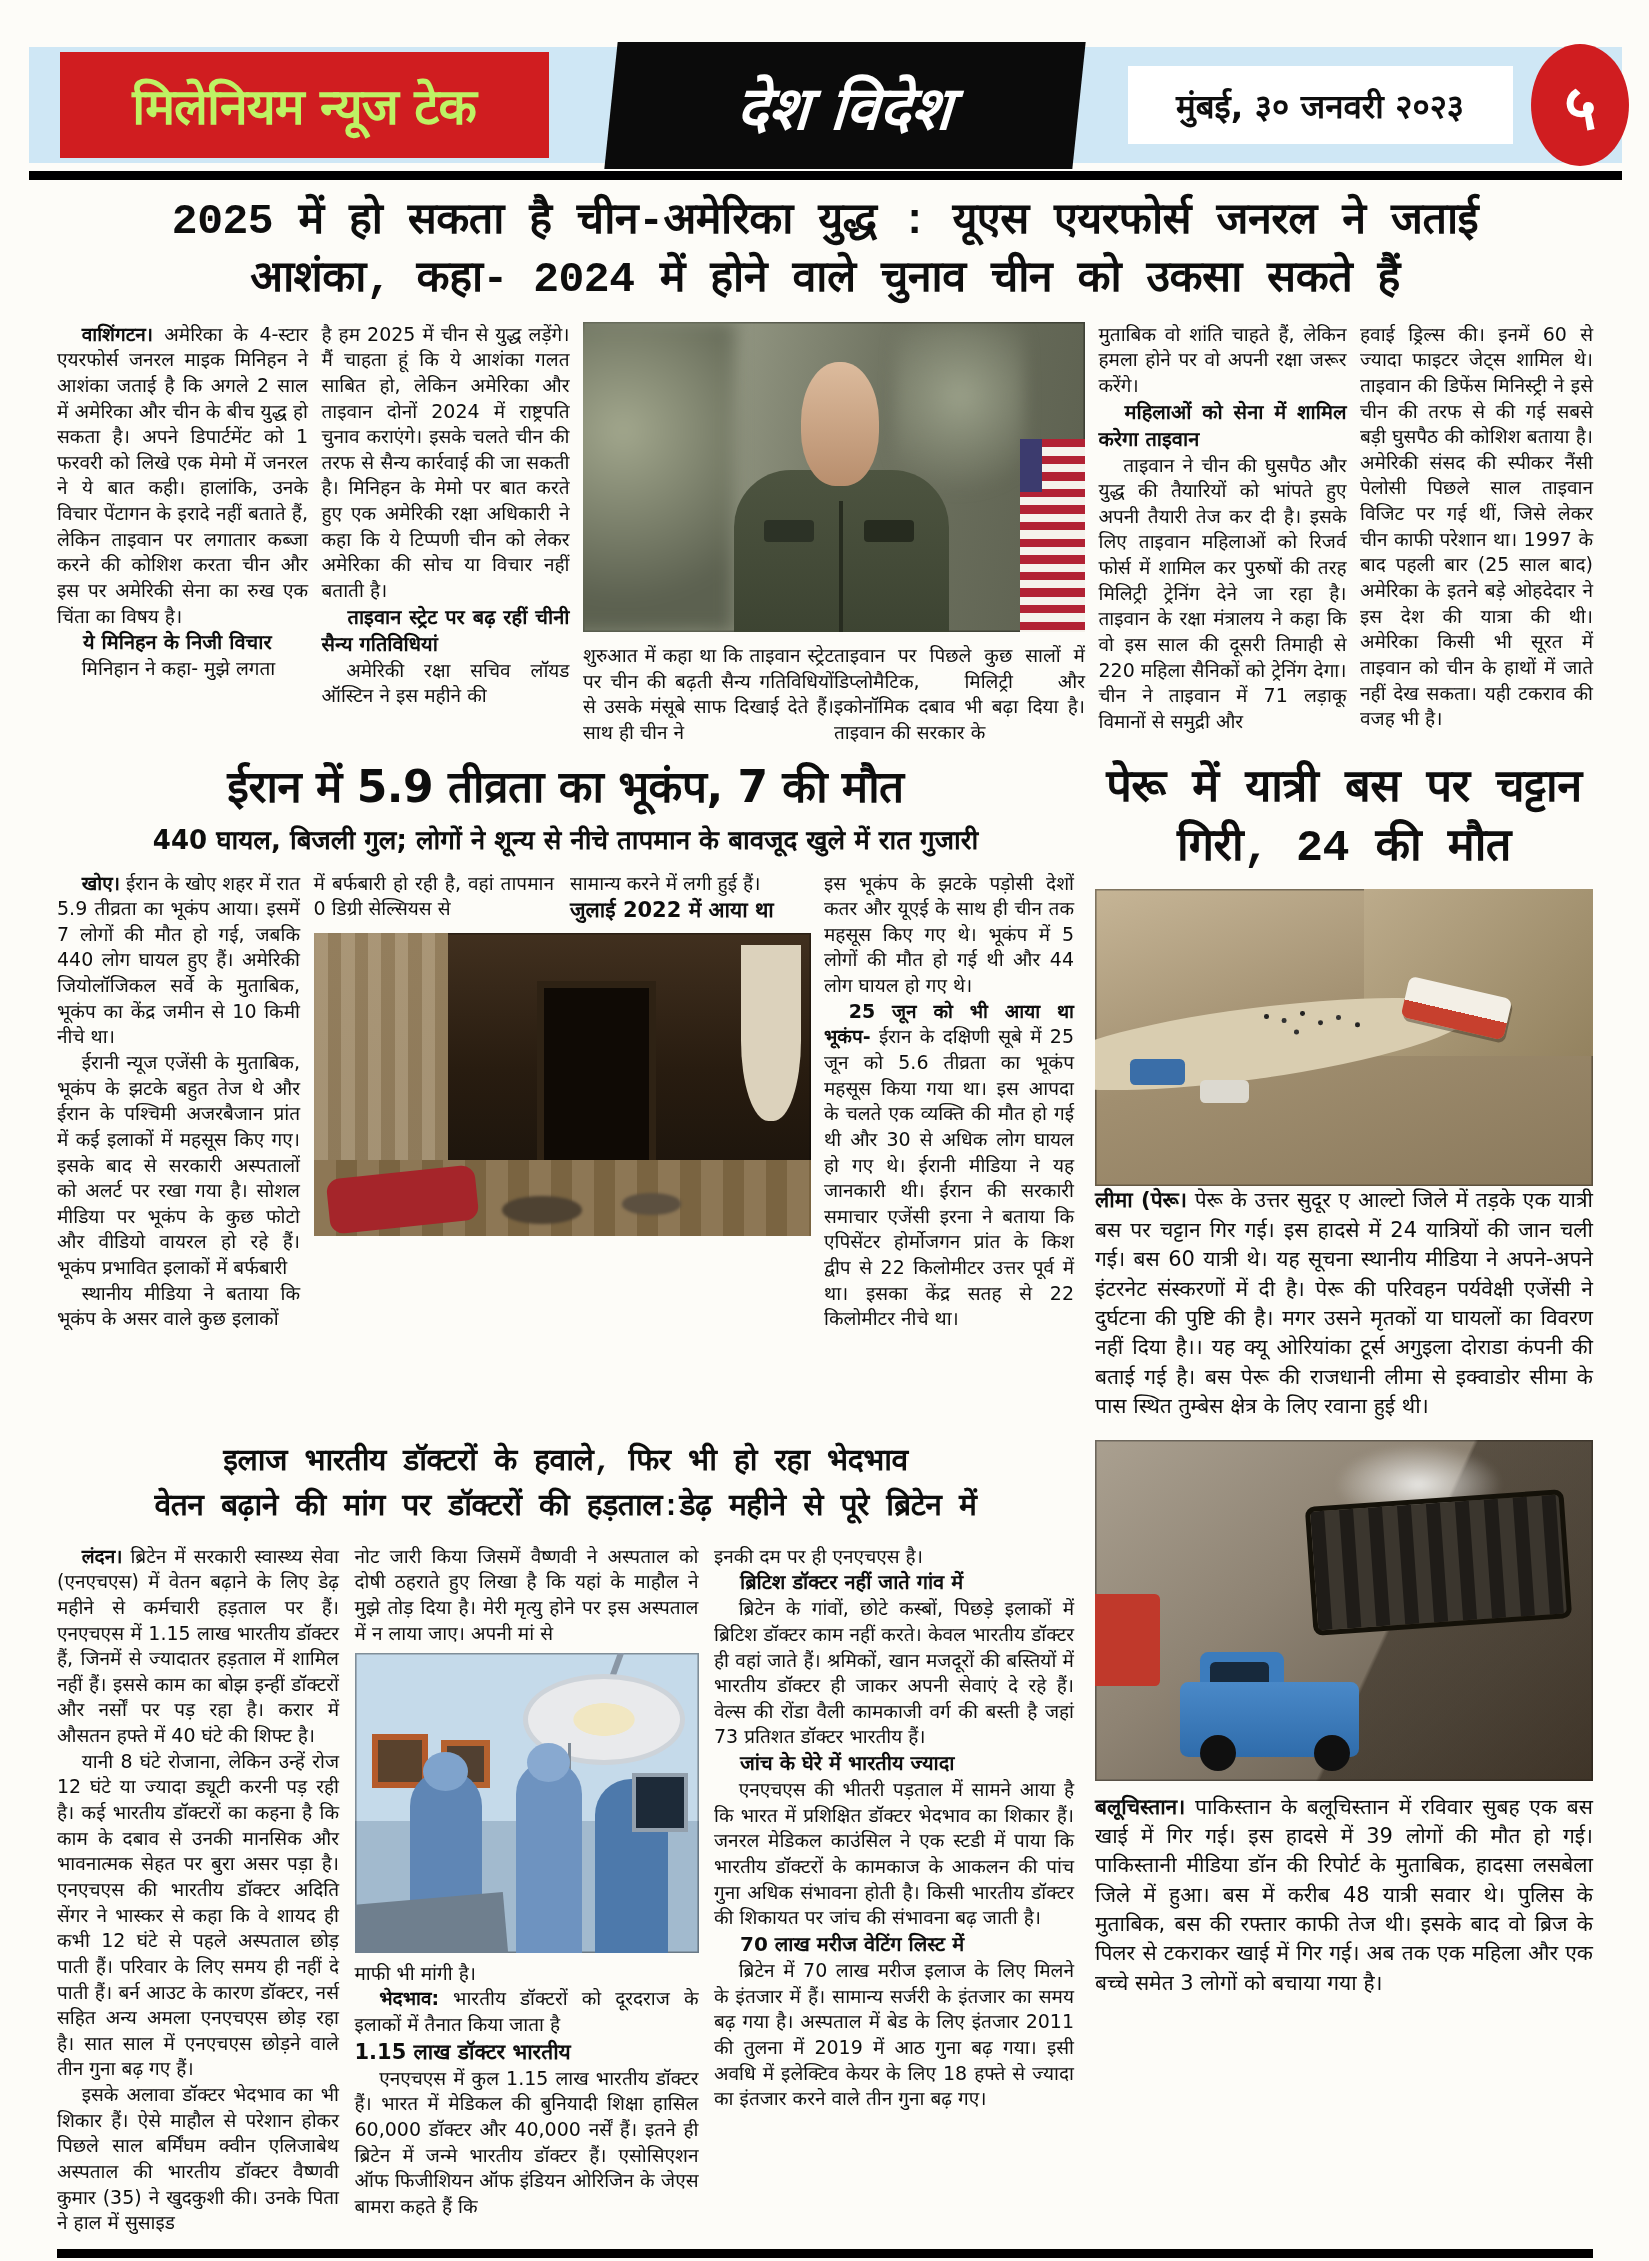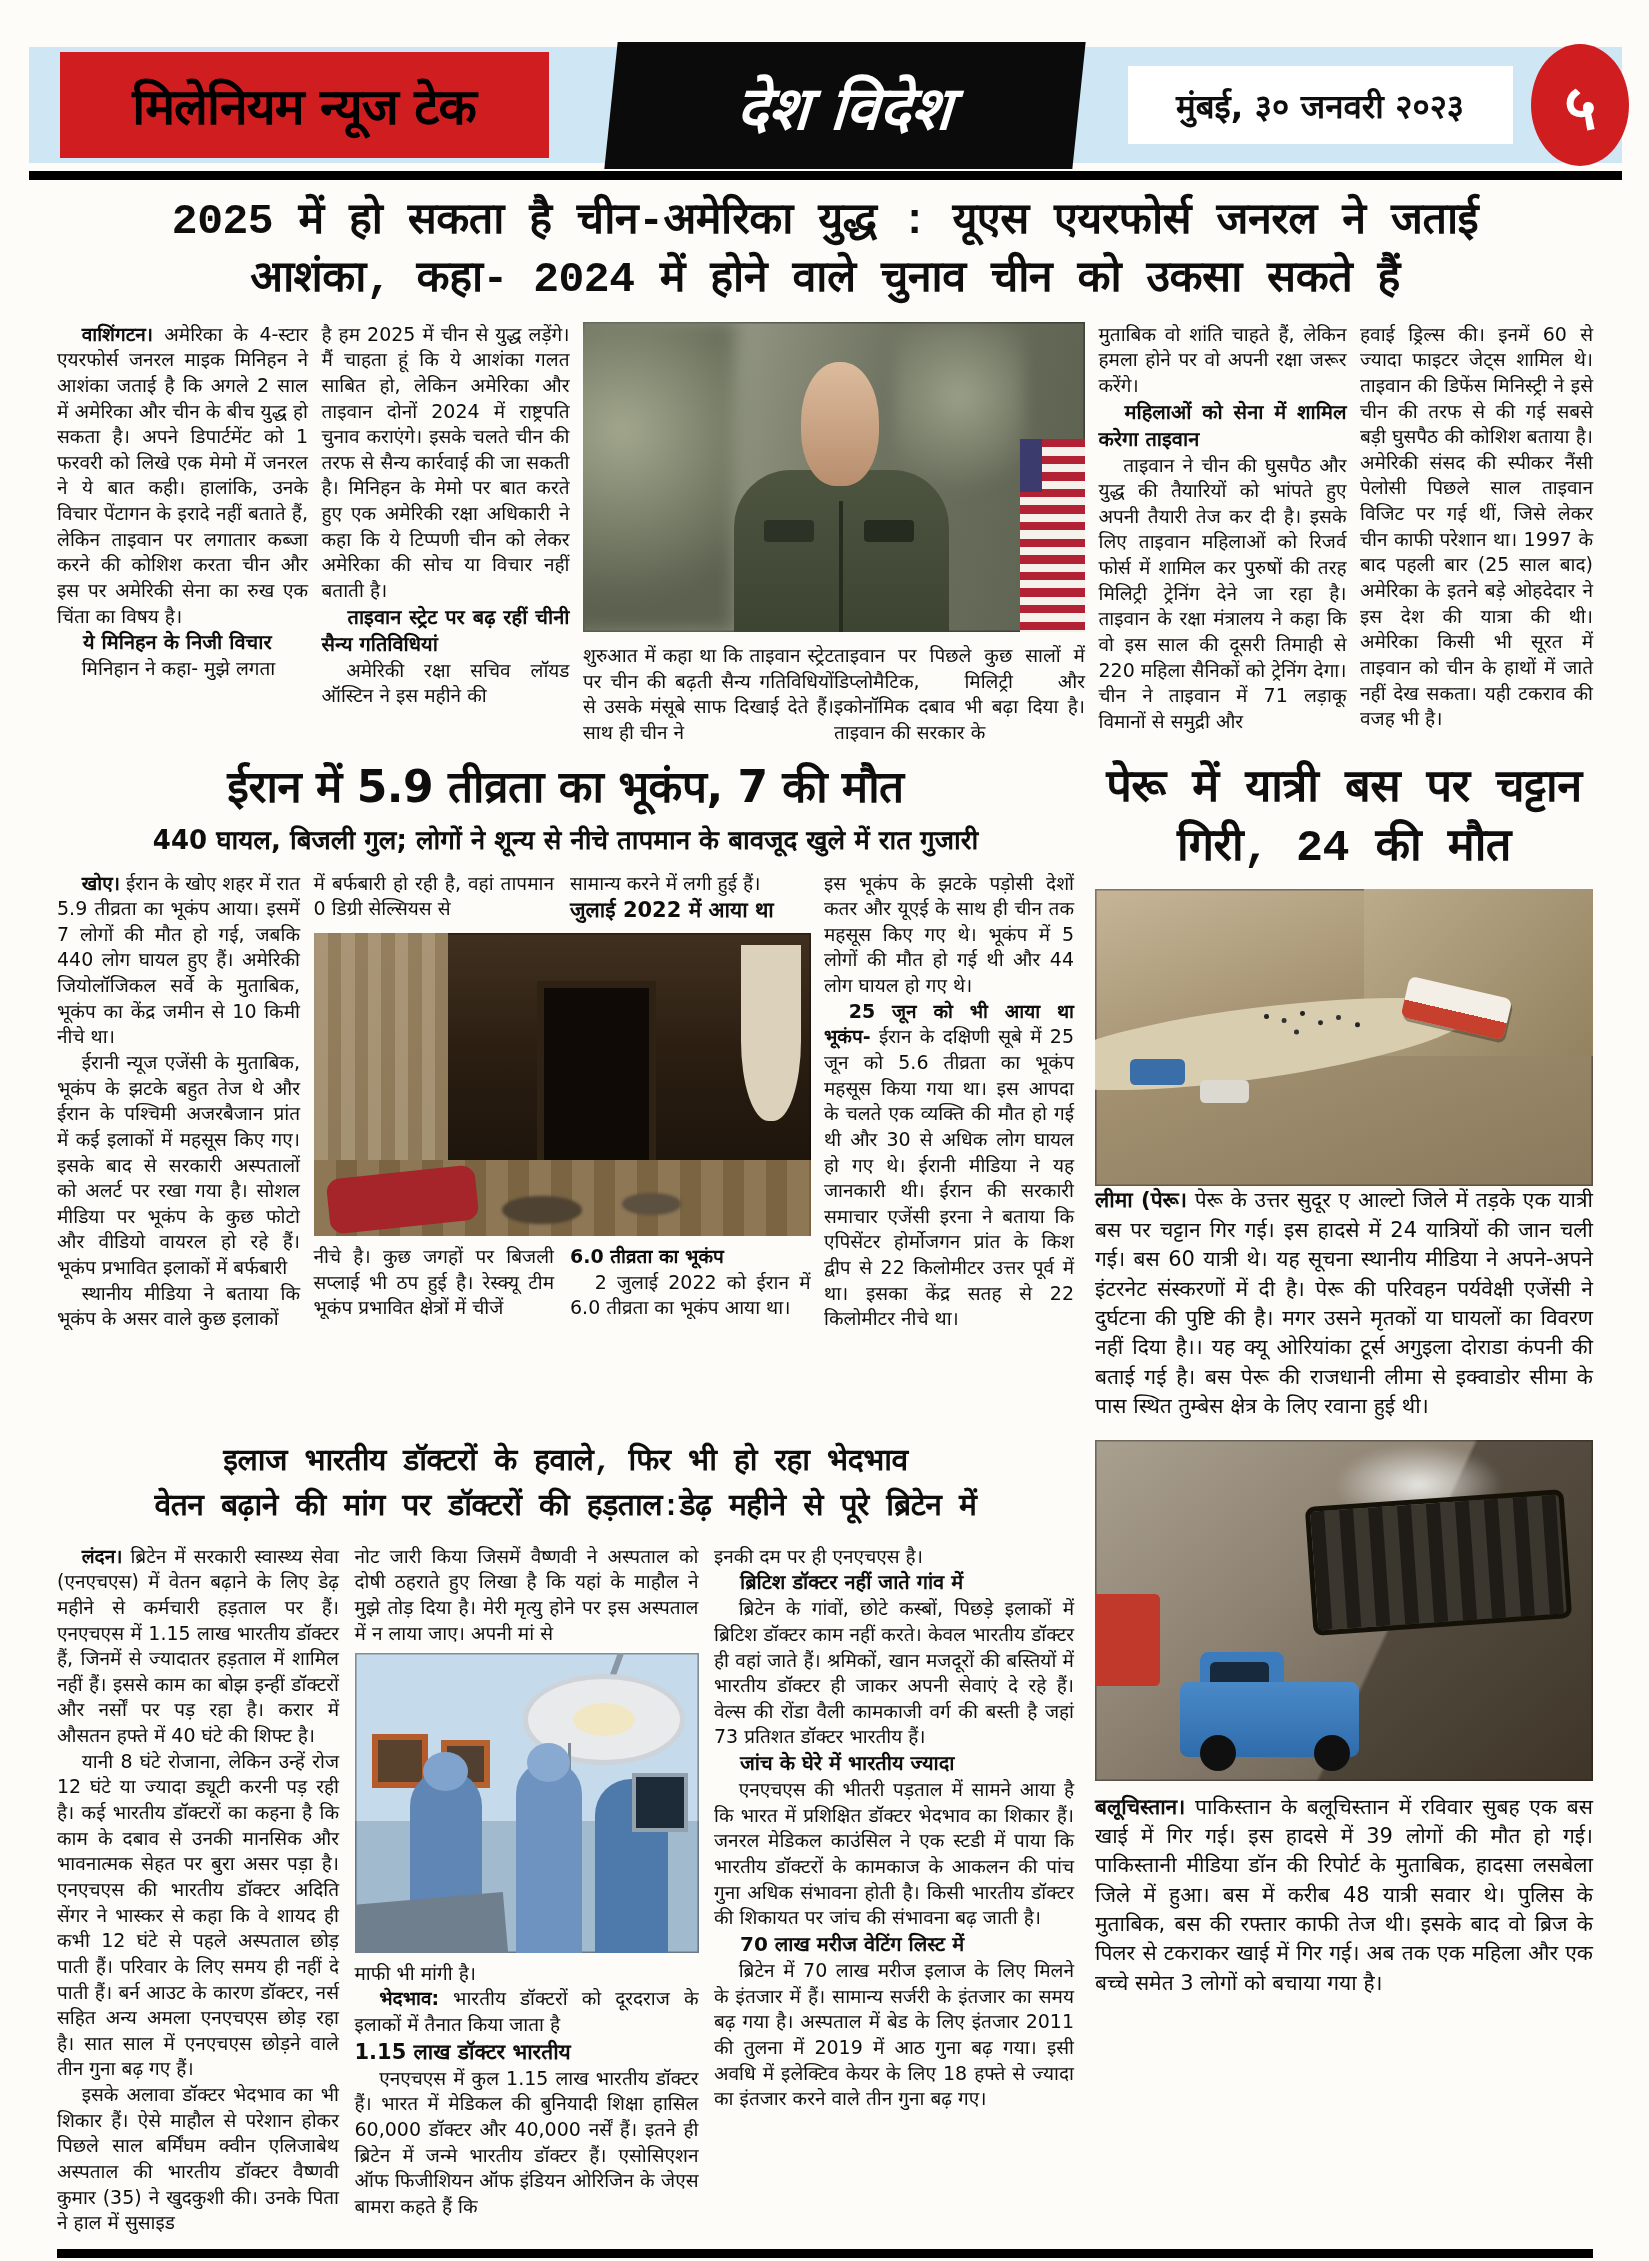--- a/index.html
+++ b/index.html
@@ -4,21 +4,21 @@
 <style>
   html,body{margin:0;padding:0;background:#9a9a9a;}
   .page{position:relative;width:1650px;height:2261px;background:#fdfcf8;color:#0e0e0e;
         font-family:"DejaVu Sans","Liberation Sans",sans-serif;overflow:hidden;}
   .content{padding:0 57px;}
 
   
   .banner{position:relative;margin:47px 28.5px 0;height:116px;background:#cfe7f5;}
   .plate-red{position:absolute;left:31px;top:5.2px;height:106px;width:489px;background:#d01d20;
              display:flex;align-items:center;justify-content:center;}
-  .plate-red span{color:#000000;font-weight:bold;font-size:50px;letter-spacing:-1px;}
+  .plate-red span{color:#bef264;font-weight:bold;font-size:50px;letter-spacing:-1px;}
   .plate-black{position:absolute;left:582px;top:-5.2px;height:127px;width:468px;background:#0b0b0b;
                transform:skewX(-6deg);display:flex;align-items:center;justify-content:center;}
   .plate-black span{color:#fff;font-weight:bold;font-style:italic;font-size:60px;transform:skewX(3deg);}
   .date-box{position:absolute;left:1099px;top:19px;height:78px;width:385px;background:#ffffff;
             display:flex;align-items:center;justify-content:center;}
   .date-box span{font-weight:bold;font-size:33px;}
   .page-badge{position:absolute;right:-7.8px;top:-2.6px;width:98px;height:122px;background:#d01d20;
               border-radius:50%;display:flex;align-items:center;justify-content:center;}
   .page-badge span{color:#fff;font-weight:bold;font-size:62px;}
   .rule{margin:8.3px 28.5px 0;height:8.3px;background:#000;}
@@ -216,29 +216,20 @@
               </div>
             </div>
             <div class="photo photo-iran">
               <div class="pi-wall"></div>
               <div class="pi-door"></div>
               <div class="pi-curtain"></div>
               <div class="pi-floor"></div>
               <div class="pi-blanket"></div>
               <div class="pi-debris1"></div>
               <div class="pi-debris2"></div>
-            </div>
-            <div class="mid-bottom">
-              <div class="ncol">
-                <p class="pp noind">नीचे है। कुछ जगहों पर बिजली सप्लाई भी ठप हुई है। रेस्क्यू टीम भूकंप प्रभावित क्षेत्रों में चीजें</p>
-              </div>
-              <div class="ncol">
-                <p class="pp noind boldline">6.0 तीव्रता का भूकंप</p>
-                <p class="pp">2 जुलाई 2022 को ईरान में 6.0 तीव्रता का भूकंप आया था।</p>
-              </div>
             </div>
           </div>
           <div class="ncol iran-c4">
             <p class="pp noind">इस भूकंप के झटके पड़ोसी देशों कतर और यूएई के साथ ही चीन तक महसूस किए गए थे। भूकंप में 5 लोगों की मौत हो गई थी और 44 लोग घायल हो गए थे।</p>
             <p class="pp"><b class="dl">25 जून को भी आया था भूकंप-</b> <span>ईरान के दक्षिणी सूबे में 25 जून को 5.6 तीव्रता का भूकंप महसूस किया गया था। इस आपदा के चलते एक व्यक्ति की मौत हो गई थी और 30 से अधिक लोग घायल हो गए थे। ईरानी मीडिया ने यह जानकारी थी। ईरान की सरकारी समाचार एजेंसी इरना ने बताया कि एपिसेंटर होर्मोजगन प्रांत के किश द्वीप से 22 किलोमीटर उत्तर पूर्व में था। इसका केंद्र सतह से 22 किलोमीटर नीचे था।</span></p>
           </div>
         </div>
       </section>
 
       <aside class="peru">

